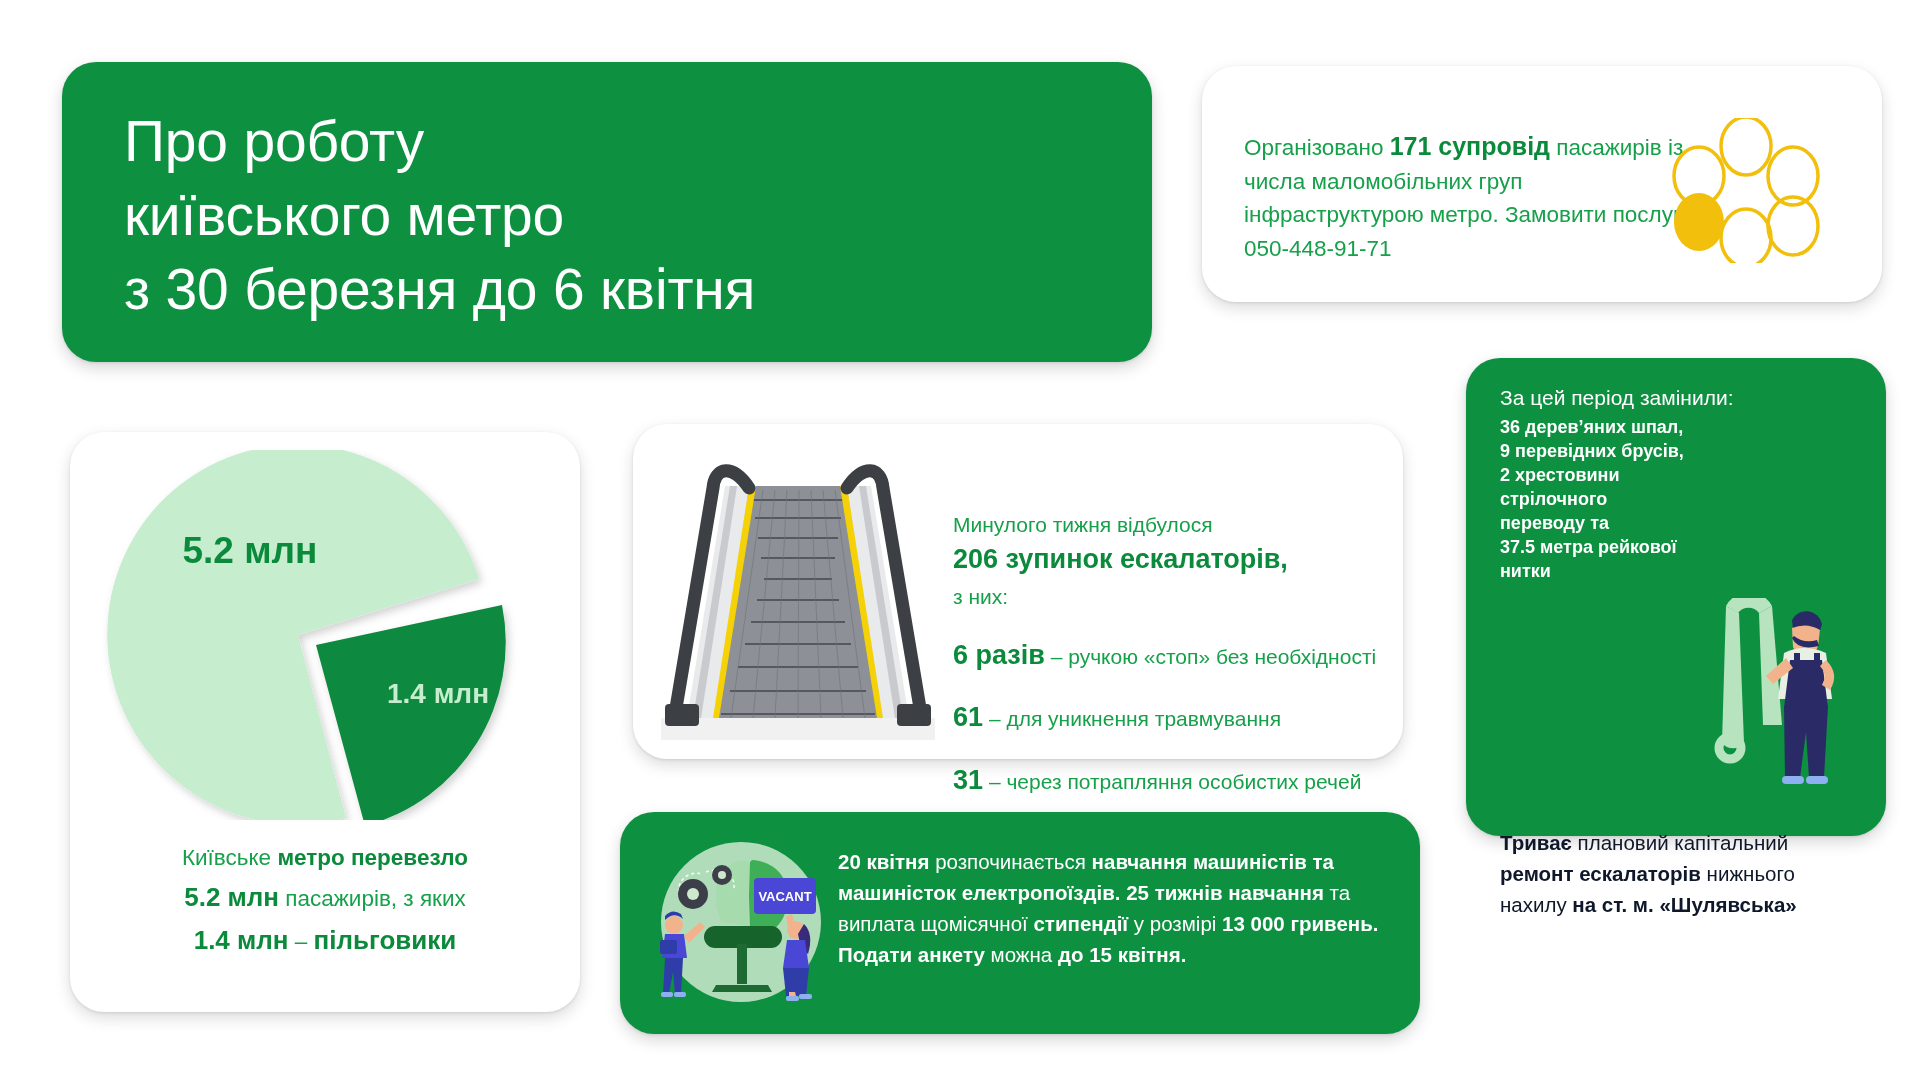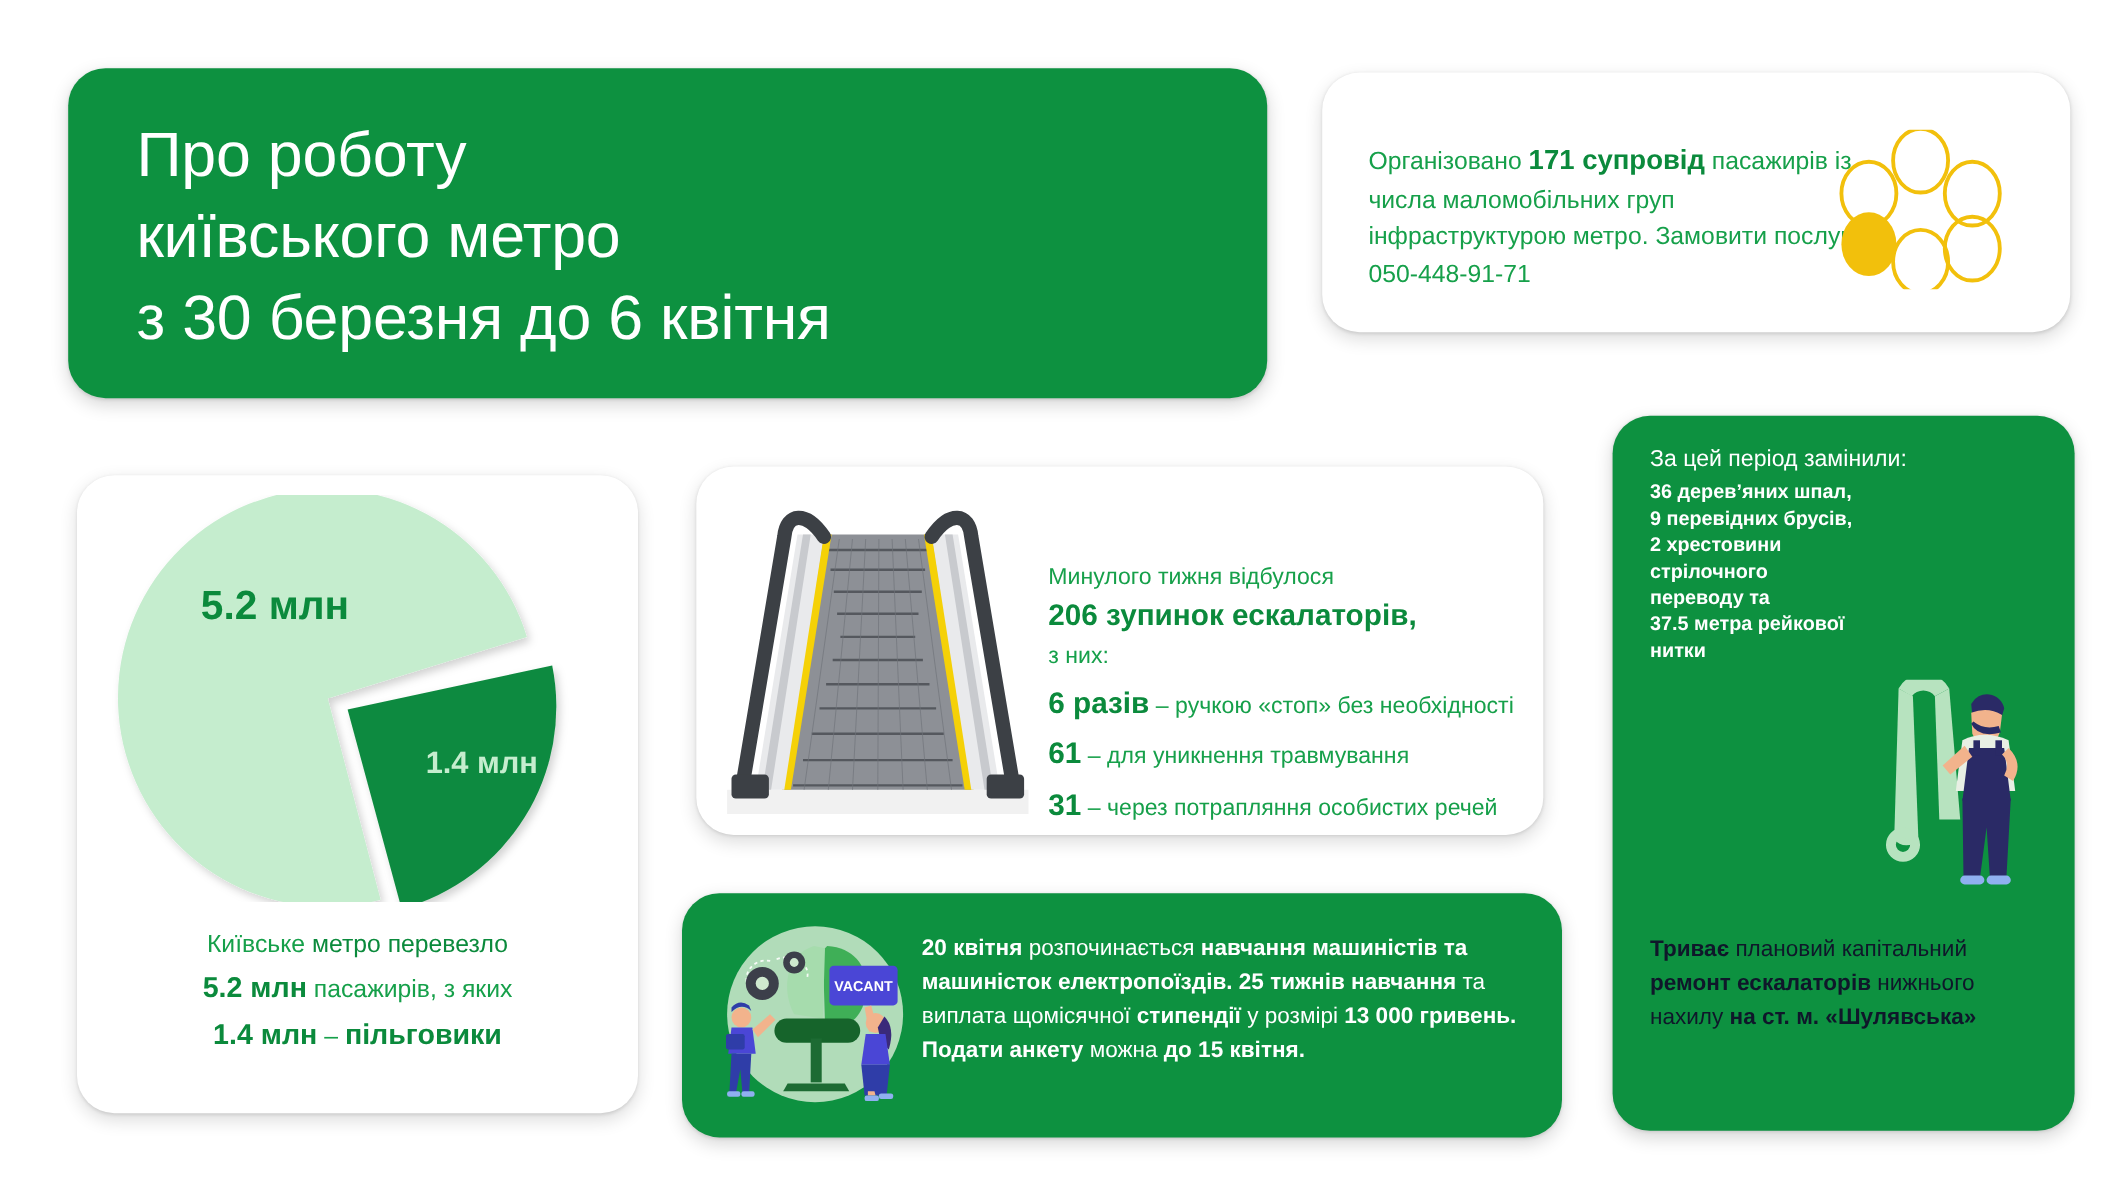--- a/index.html
+++ b/index.html
@@ -43,46 +43,46 @@
   #escort-text b { color: #0b8a3c; font-weight: 700; font-size: 25px; }
   #flower-icon { position: absolute; right: 56px; top: 52px; width: 160px; height: 145px; }
 
   
   #pie-card { left: 70px; top: 432px; width: 510px; height: 580px; }
   #pie-wrap { position: absolute; left: 28px; top: 18px; width: 450px; height: 370px; }
   #pie-caption {
     position: absolute; left: 0; right: 0; top: 408px;
     text-align: center; color: #16a04a; font-size: 22.5px; line-height: 1.62;
   }
-  #pie-caption b { font-weight: 400; color: #0b8a3c; }
+  #pie-caption b { font-weight: 700; color: #0b8a3c; }
   #pie-caption .num { font-weight: 700; color: #0b8a3c; font-size: 26px; }
 
   
   #escalator-card { left: 633px; top: 424px; width: 770px; height: 335px; }
   #escalator-img { position: absolute; left: 20px; top: 22px; width: 290px; height: 300px; }
   #escalator-text {
     position: absolute; left: 320px; top: 38px; width: 430px;
     color: #16a04a; font-size: 21px; line-height: 1.42;
   }
   #escalator-text .lead { font-size: 21px; margin-top: 48px; }
   #escalator-text .big { font-weight: 700; color: #0b8a3c; font-size: 27px; }
-  #escalator-text .row { margin-top: 8px; }
+  #escalator-text .row { margin-top: 24px; }
   #escalator-text .small { margin-top: 4px; font-size: 21px; }
 
   
   #training-card { left: 620px; top: 812px; width: 800px; height: 222px; }
   #vacancy-img { position: absolute; left: 24px; top: 18px; width: 195px; height: 185px; }
   #training-text {
     position: absolute; left: 218px; top: 34px; width: 560px;
     color: #ffffff; font-size: 20.5px; line-height: 1.52;
   }
   #training-text b { font-weight: 700; }
 
   
-  #repair-card { left: 1466px; top: 378px; width: 420px; height: 650px; }
+  #repair-card { left: 1466px; top: 358px; width: 420px; height: 478px; }
   #repair-head {
     position: absolute; left: 34px; top: 28px; width: 360px;
     color: #ffffff; font-size: 21px; font-weight: 400;
   }
   #repair-list {
     position: absolute; left: 34px; top: 58px; width: 370px;
     color: #ffffff; font-size: 18px; font-weight: 700; line-height: 1.33;
     white-space: pre-line;
   }
   #worker-img { position: absolute; left: 200px; top: 240px; width: 190px; height: 205px; }

